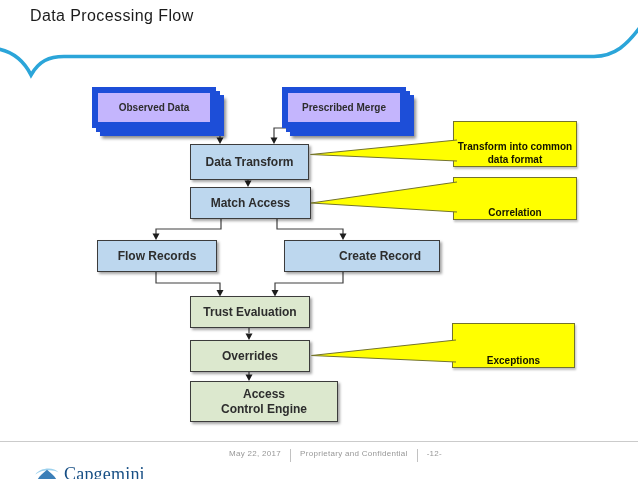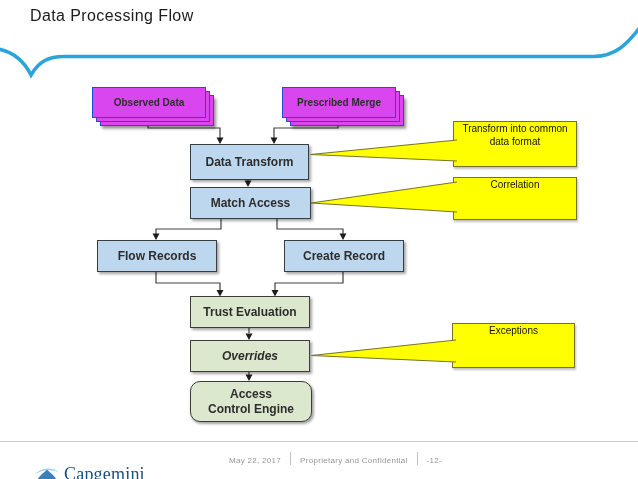--- a/index.html
+++ b/index.html
@@ -15,43 +15,43 @@
   svg.wedges{position:absolute;left:0;top:0;z-index:4;pointer-events:none;}
   .node{
     position:absolute;z-index:2;display:flex;align-items:center;justify-content:center;
     text-align:center;font-size:12px;font-weight:700;line-height:1.25;color:#2d2d2d;
     border:1px solid #3c3c3c;box-shadow:1.5px 2px 2.5px rgba(0,0,0,.35);
   }
   .blue{background:#BDD7EE;}
   .green{background:#DCE8CE;}
   .stack-wrap{position:absolute;z-index:2;}
   .stack-layer{
-    position:absolute;width:112px;height:29px;background:#d946ef;border:1px solid #1d4ed8;
+    position:absolute;width:112px;height:29px;background:#c4b5fd;border:6px solid #1d4ed8;
   }
   .stack-layer.back{box-shadow:2px 2.5px 3px rgba(0,0,0,.45);}
   .stack-layer.front{display:flex;align-items:center;justify-content:center;
     font-size:10px;font-weight:700;color:#2d2d2d;}
   .callout{
-    position:absolute;z-index:3;display:flex;align-items:flex-start;justify-content:center;
+    position:absolute;z-index:3;display:flex;align-items:flex-end;justify-content:center;
     text-align:center;background:#FFFF00;border:1px solid #73732e;
-    font-size:10px;line-height:1.3;color:#141400;box-shadow:1px 1.5px 2px rgba(0,0,0,.25);
+    font-size:10px;line-height:1.3;color:#141400;box-shadow:1px 1.5px 2px rgba(0,0,0,.25);font-weight:bold;
   }
   .footer-divider{position:absolute;left:0;top:441px;width:638px;height:1px;background:#cbcbcb;z-index:1;}
   .logo{position:absolute;left:33px;top:443px;width:120px;height:32px;z-index:2;margin-top:20px;}
   .logo .icon{position:absolute;left:0;top:2px;}
   .logo .wordmark{
     position:absolute;left:31px;top:1px;font-family:"Liberation Serif",serif;
     font-size:18px;color:#174F85;letter-spacing:.2px;
   }
   .logo .tagline{
     position:absolute;left:1px;top:24px;font-size:4.8px;letter-spacing:.55px;
     color:#2E74A8;white-space:nowrap;
   }
   .footer-meta{
-    position:absolute;left:229px;top:449px;height:16px;display:flex;align-items:flex-end;
+    position:absolute;left:229px;top:449px;height:16px;display:flex;align-items:flex-start;
     gap:9px;z-index:2;font-size:8px;color:#979797;letter-spacing:.3px;
   }
   .footer-meta .vsep{width:1px;height:13px;background:#c2c2c2;}
 </style>
 </head>
 <body>
 
 <div class="slide">
 
   <div class="title">Data Processing Flow</div>
@@ -90,25 +90,25 @@
   </div>
   <div class="stack-wrap" style="left:282px;top:87px;">
     <div class="stack-layer back" style="left:8px;top:8px;"></div>
     <div class="stack-layer" style="left:4px;top:4px;"></div>
     <div class="stack-layer front" style="left:0;top:0;">Prescribed Merge</div>
   </div>
 
   <div class="node blue" style="left:190px;top:144px;width:117px;height:34px;">Data Transform</div>
   <div class="node blue" style="left:190px;top:187px;width:119px;height:30px;">Match Access</div>
   <div class="node blue" style="left:97px;top:240px;width:118px;height:30px;">Flow Records</div>
-  <div class="node blue" style="left:284px;top:240px;width:118px;height:30px;">Create Record</div>
+  <div class="node blue" style="left:284px;top:240px;width:118px;height:30px;padding-left:36px;">Create Record</div>
 
   <div class="node green" style="left:190px;top:296px;width:118px;height:30px;">Trust Evaluation</div>
-  <div class="node green" style="left:190px;top:340px;width:118px;height:30px;font-style:italic;">Overrides</div>
-  <div class="node green" style="left:190px;top:381px;width:118px;height:39px;padding:0 1px;border-radius:10px;">
+  <div class="node green" style="left:190px;top:340px;width:118px;height:30px;">Overrides</div>
+  <div class="node green" style="left:190px;top:381px;width:118px;height:39px;padding:0 14px;">
     <span style="display:block;width:86px;">Access Control Engine</span>
   </div>
 
   <div class="callout" style="left:453px;top:121px;width:122px;height:44px;">
     <span>Transform into common data format</span>
   </div>
   <div class="callout" style="left:453px;top:177px;width:122px;height:41px;">
     <span>Correlation</span>
   </div>
   <div class="callout" style="left:452px;top:323px;width:121px;height:43px;">

